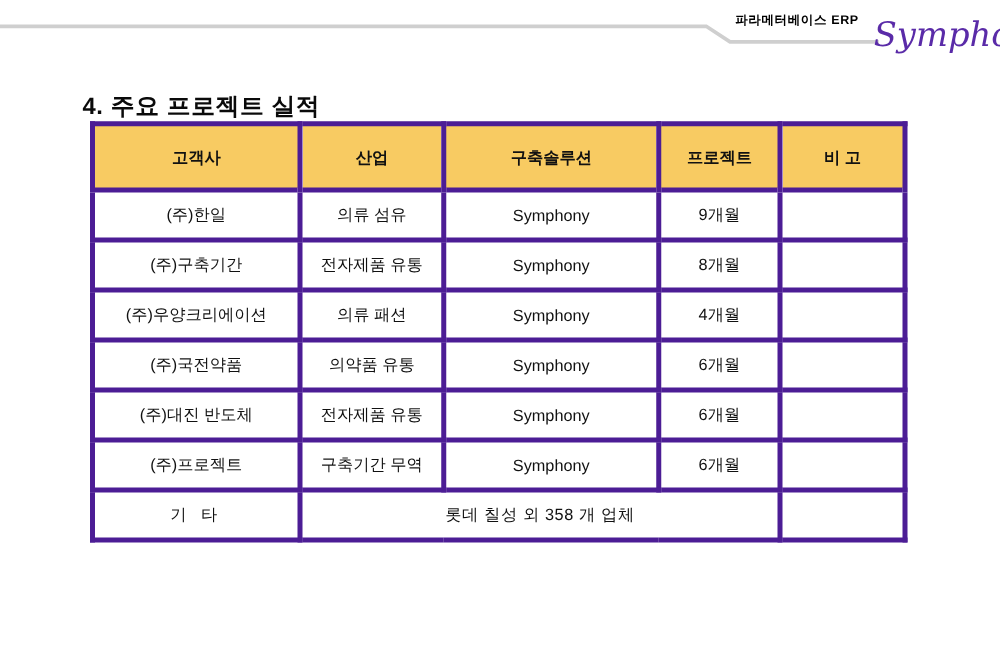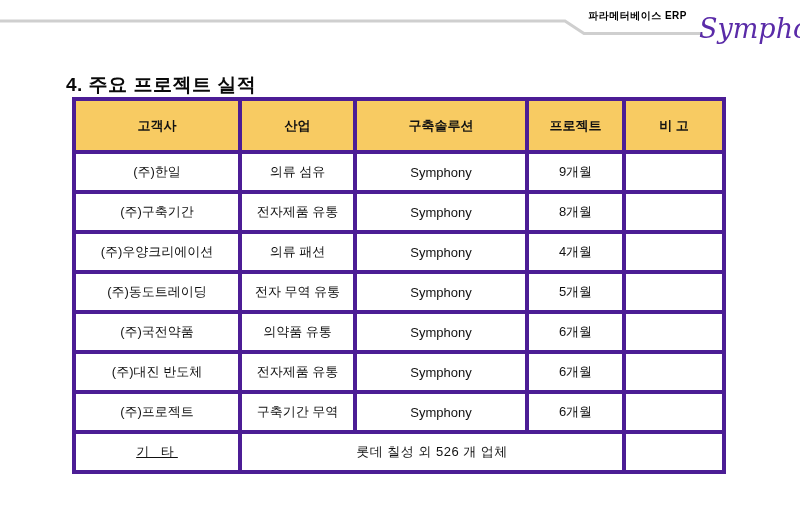--- a/index.html
+++ b/index.html
@@ -56,21 +56,21 @@
   }
   table.projects thead th{
     background:#F8CB62;
     height:49px;
     font-weight:bold;
     font-size:13px;
     border-bottom:2px solid #000;
   }
   table.projects tbody td{height:36px;margin-top:17px;}
   .merged-cell{letter-spacing:0.5px;}
-  .footer-label{letter-spacing:4px;text-decoration:underline;}
+  .footer-label{letter-spacing:4px;}
 </style>
 </head>
 <body>
 
 <div class="page">
 
   <svg class="swoosh" width="800" height="50" viewBox="0 0 800 50" aria-hidden="true">
     <path d="M0 21 H565 L584 33.5 H703" fill="none" stroke="#CFCFCF" stroke-width="3"></path>
   </svg>
 
@@ -113,27 +113,20 @@
           <td></td>
         </tr>
         <tr>
           <td>(주)우양크리에이션</td>
           <td>의류 패션</td>
           <td>Symphony</td>
           <td>4개월</td>
           <td></td>
         </tr>
         <tr>
-          <td>(주)동도트레이딩</td>
-          <td>전자 무역 유통</td>
-          <td>Symphony</td>
-          <td>5개월</td>
-          <td></td>
-        </tr>
-        <tr>
           <td>(주)국전약품</td>
           <td>의약품 유통</td>
           <td>Symphony</td>
           <td>6개월</td>
           <td></td>
         </tr>
         <tr>
           <td>(주)대진 반도체</td>
           <td>전자제품 유통</td>
           <td>Symphony</td>
@@ -142,19 +135,19 @@
         </tr>
         <tr>
           <td>(주)프로젝트</td>
           <td>구축기간 무역</td>
           <td>Symphony</td>
           <td>6개월</td>
           <td></td>
         </tr>
         <tr>
           <td class="footer-label">기 타</td>
-          <td colspan="3" class="merged-cell">롯데 칠성 외 526 개 업체</td>
+          <td colspan="3" class="merged-cell">롯데 칠성 외 358 개 업체</td>
           <td></td>
         </tr>
       </tbody>
   </table>
 
 </div>
 
 </body></html>

